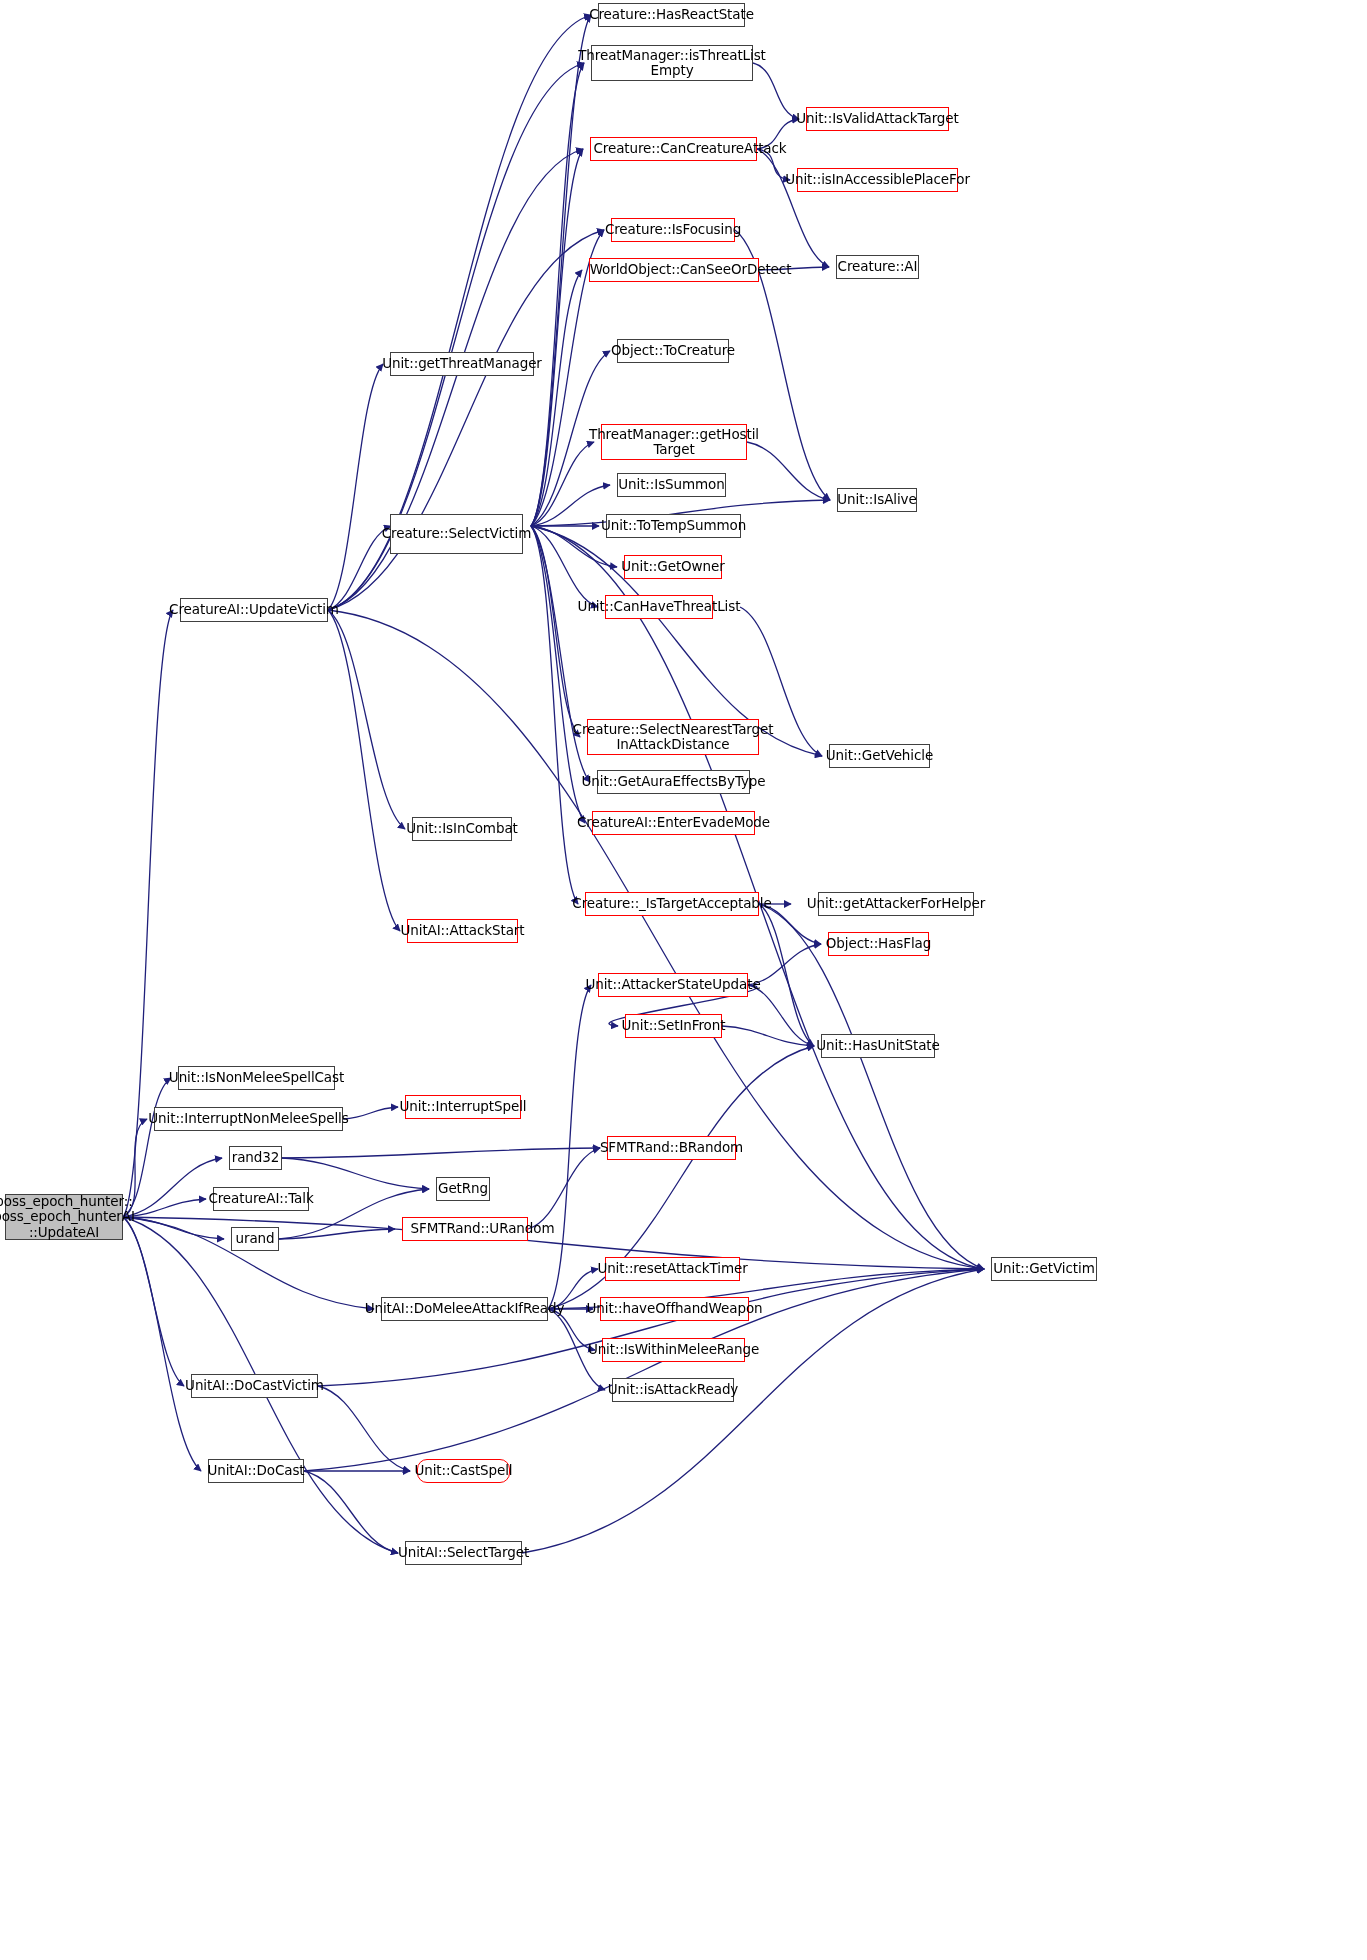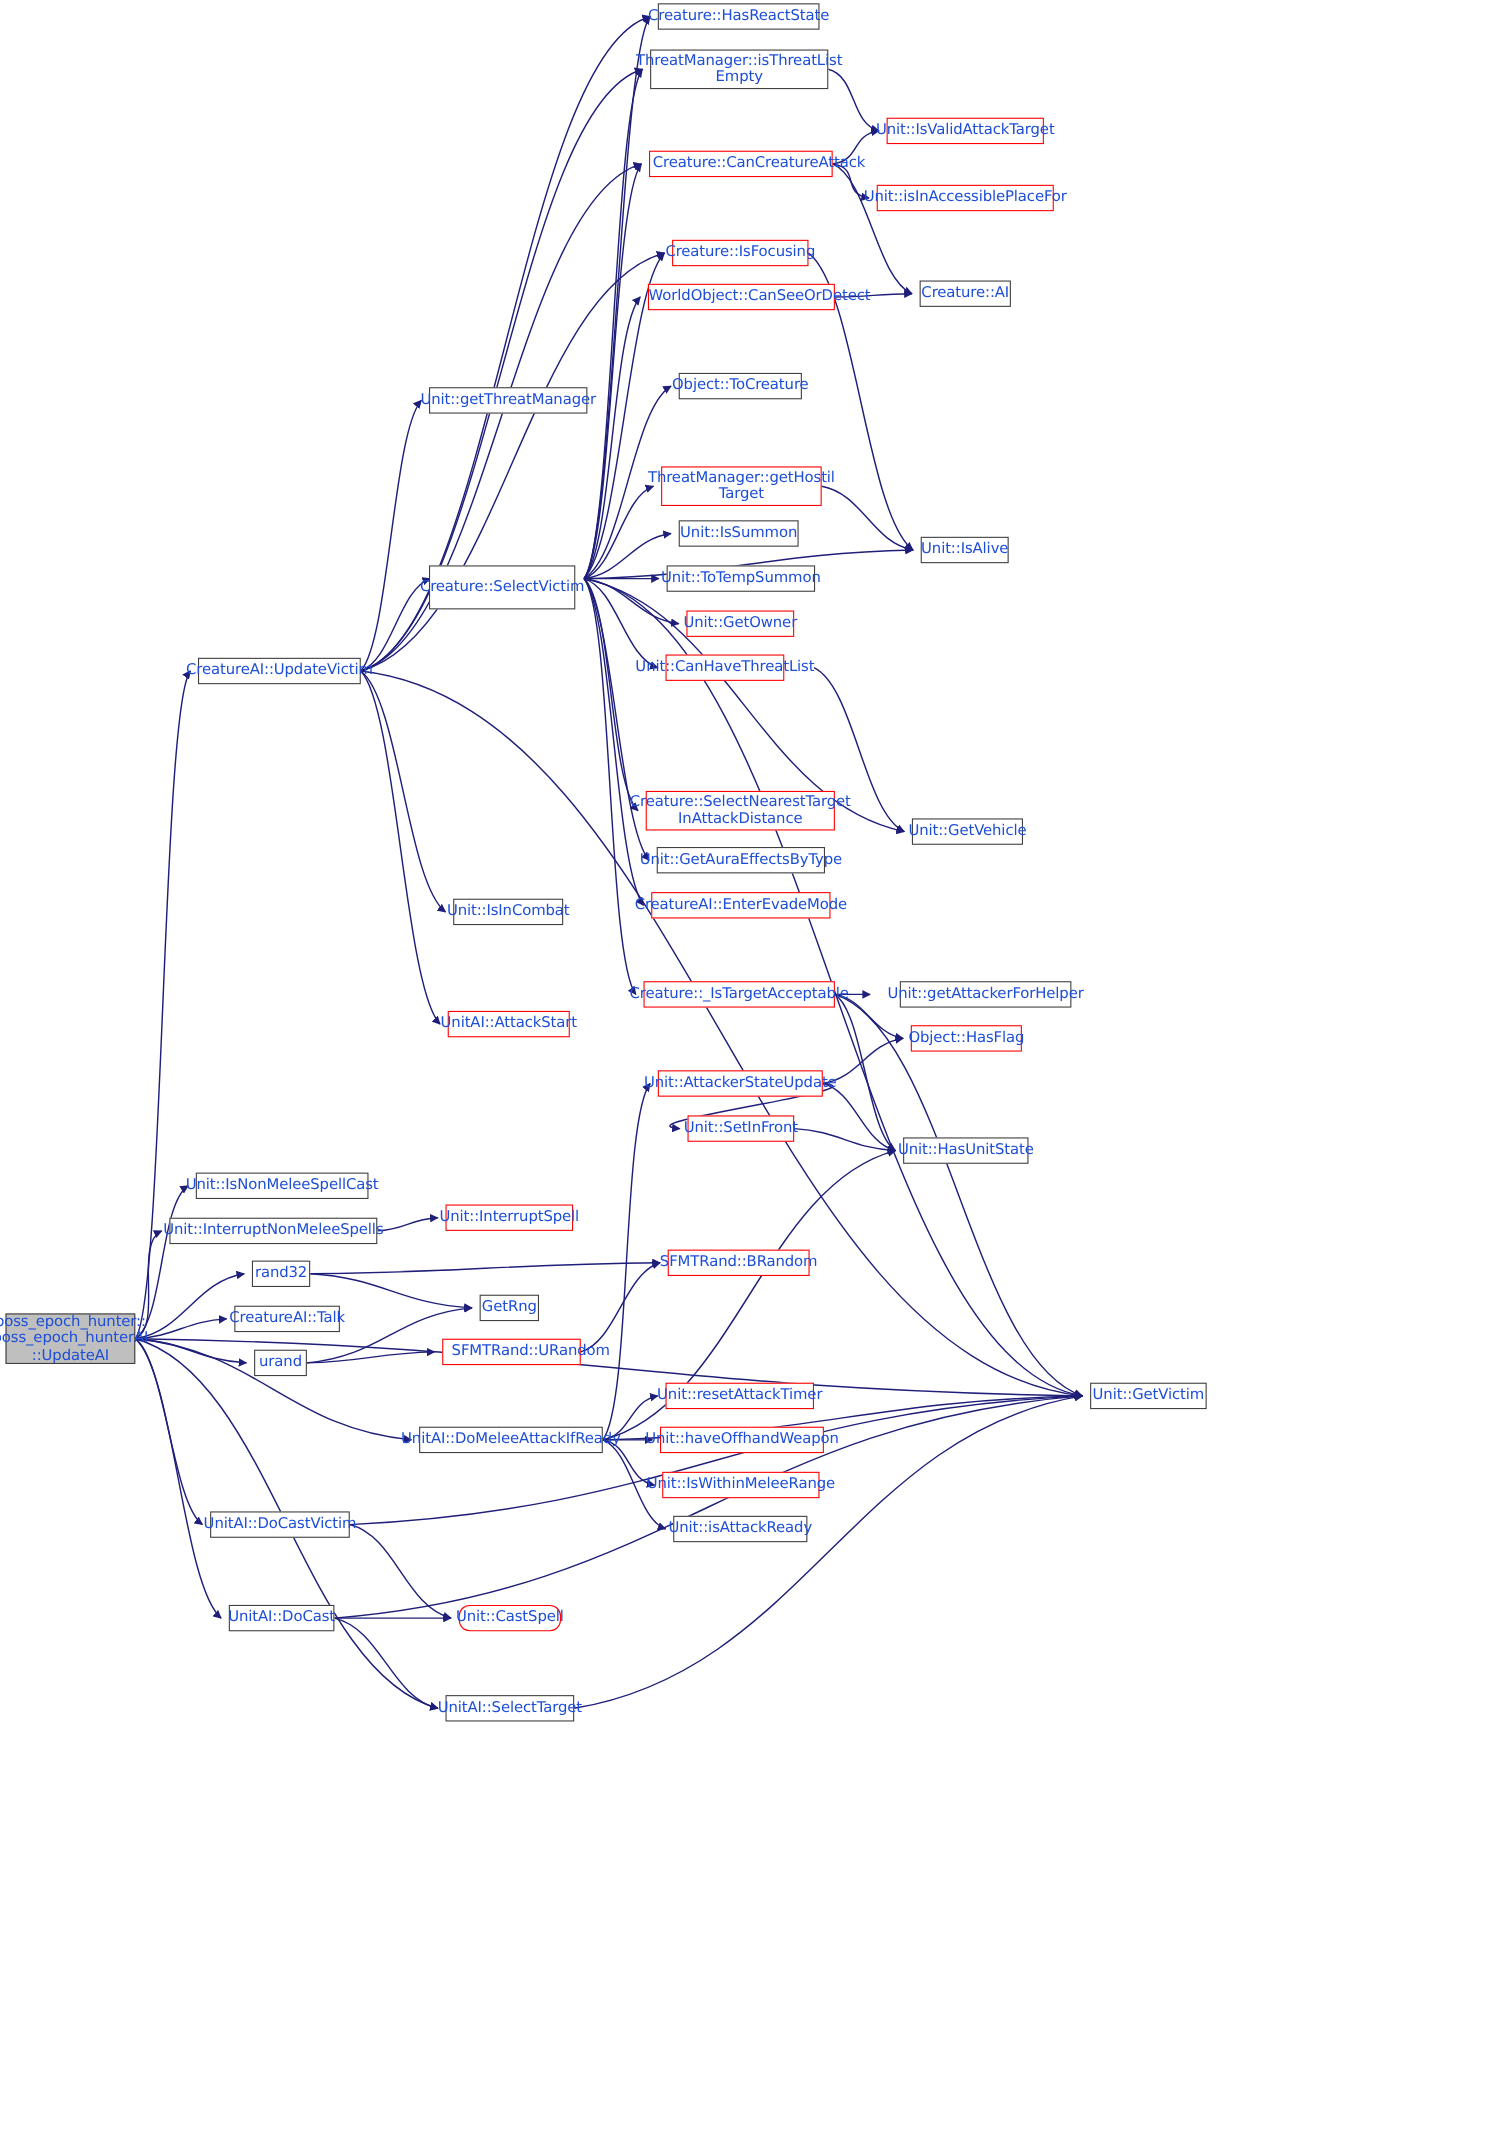--- a/index.html
+++ b/index.html
@@ -25,21 +25,21 @@
   }
   .node {
     position: absolute;
     box-sizing: border-box;
     display: flex;
     align-items: center;
     justify-content: center;
     text-align: center;
     font-size: 13.5px;
     line-height: 1.12;
-    color: #1d4ed8;
+    color: #000000;
     background: #ffffff;
     border: 1px solid #404040;
     white-space: pre-line;
     padding: 1px 5px;
     letter-spacing: -0.1px;
   }
   .node.red {
     border-color: #ff0000;
   }
   .node.root {

